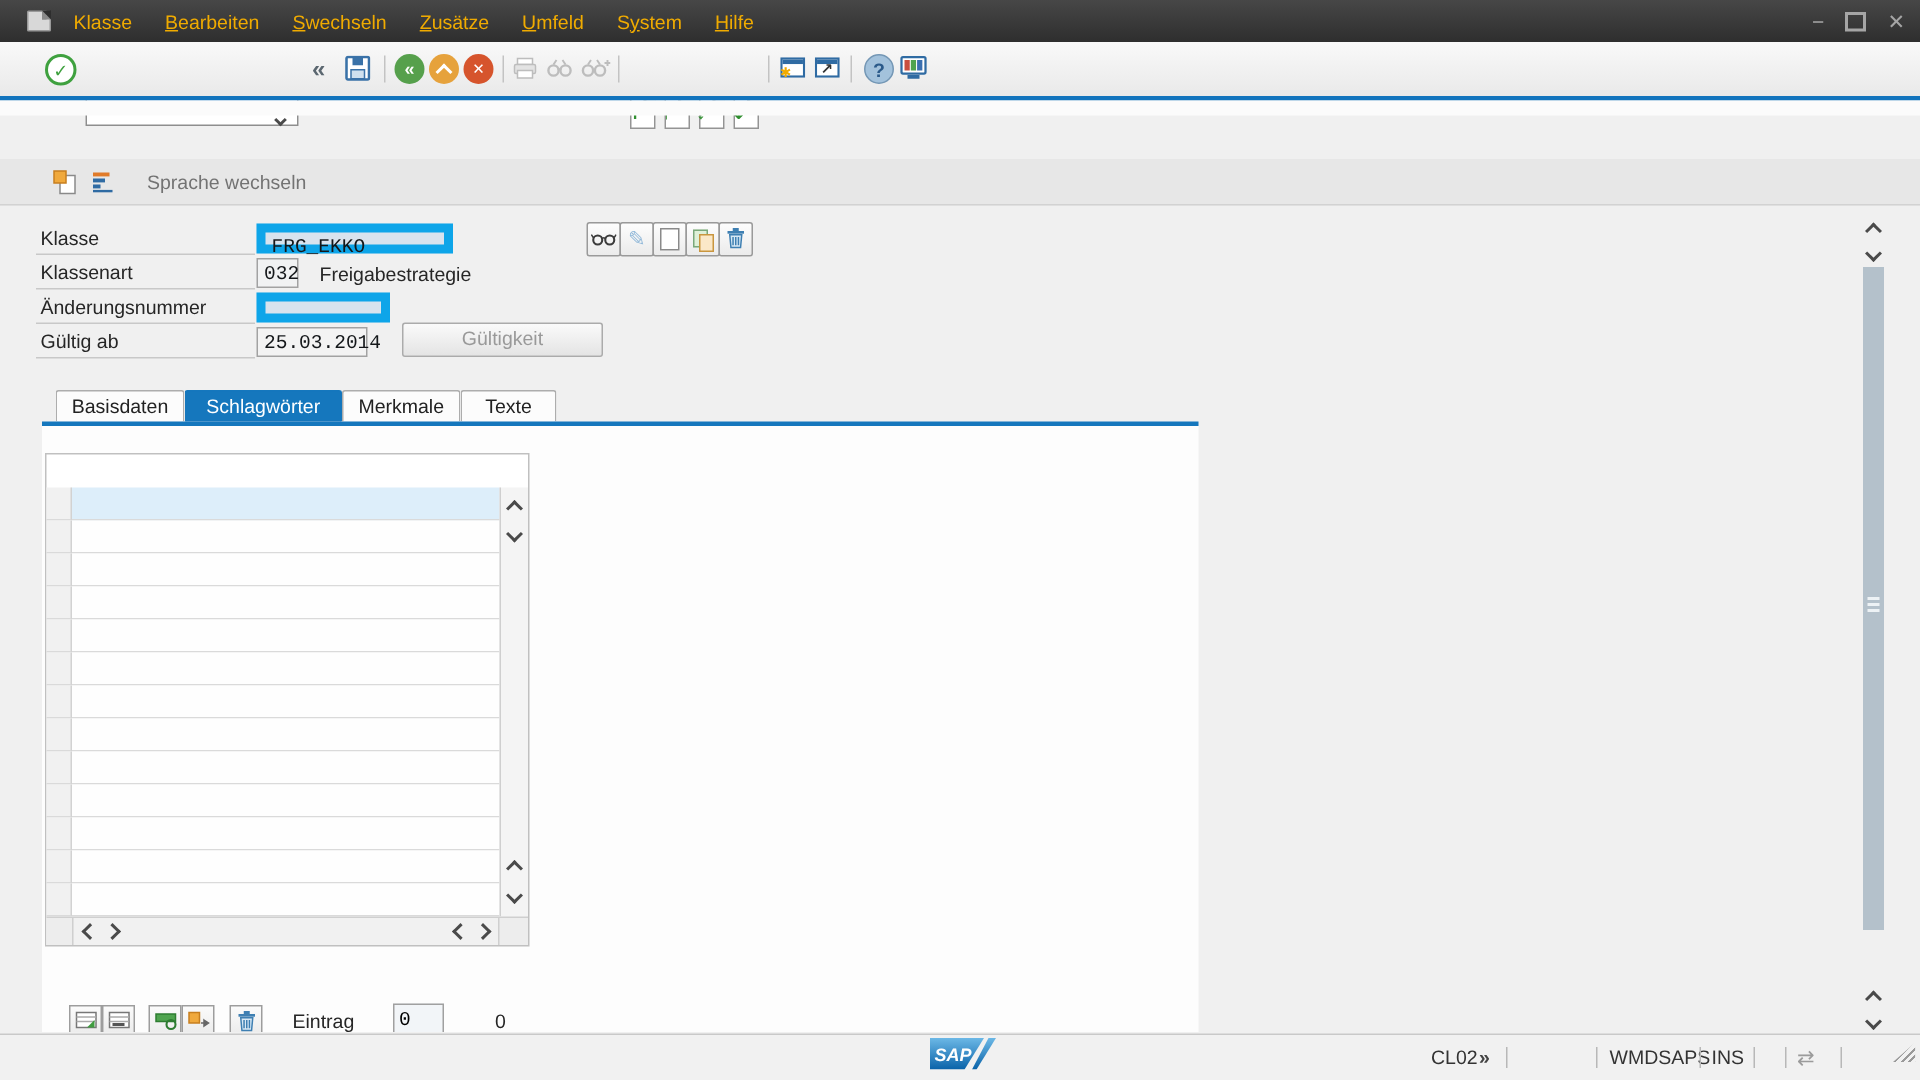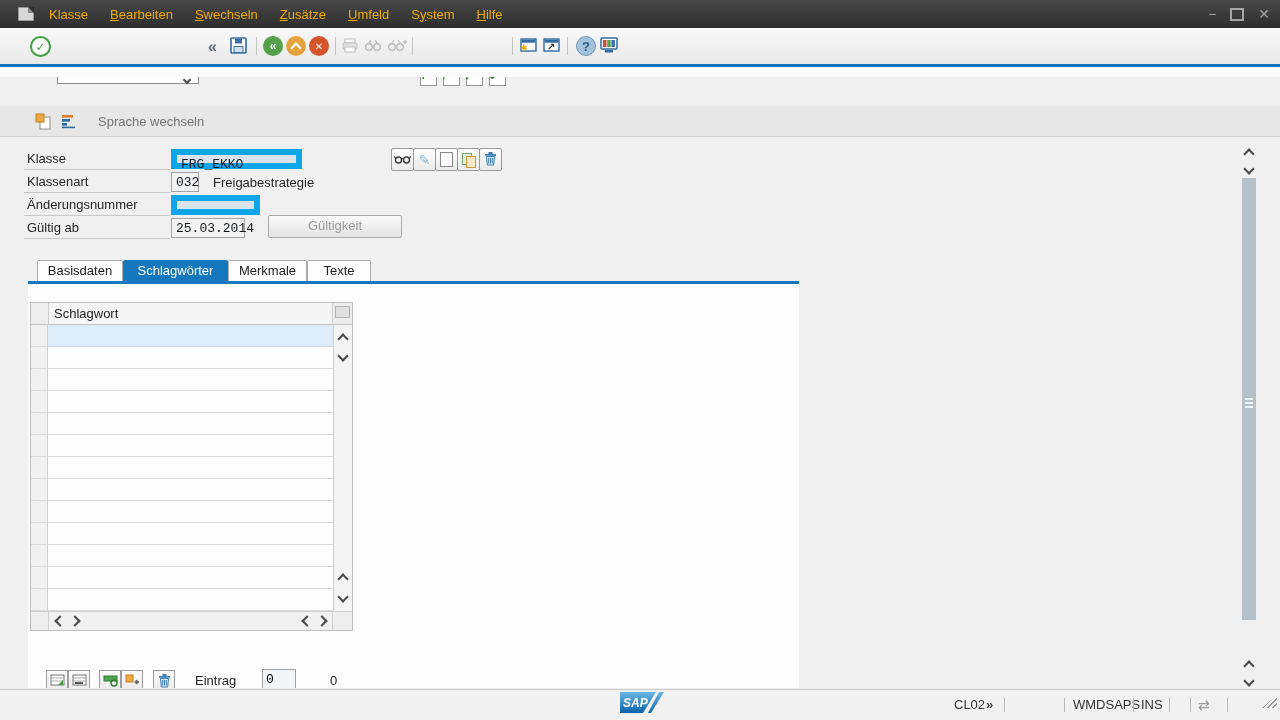--- a/index.html
+++ b/index.html
@@ -281,27 +281,20 @@
   </div>
 
   <div class="tab" style="left:37px;width:86px;">Basisdaten</div>
   <div class="tab active" style="left:123px;width:105px;">Schlagwörter</div>
   <div class="tab" style="left:228px;width:79px;">Merkmale</div>
   <div class="tab" style="left:307px;width:64px;">Texte</div>
   <div class="tabline"></div>
 
   <div class="panel">
     <div class="ktable">
-      <div class="thead">
-        <div class="selh"></div>
-        <div class="colh">Schlagwort</div>
-        <div class="cornerh">
-            <span class="cfgbox"></span>
-          </div>
-      </div>
       <div class="tbody">
         <div class="trow hl">
             <div class="tsel"></div>
             <div class="tcell"></div>
           </div>
         <div class="trow">
             <div class="tsel"></div>
             <div class="tcell"></div>
           </div>
         <div class="trow">

